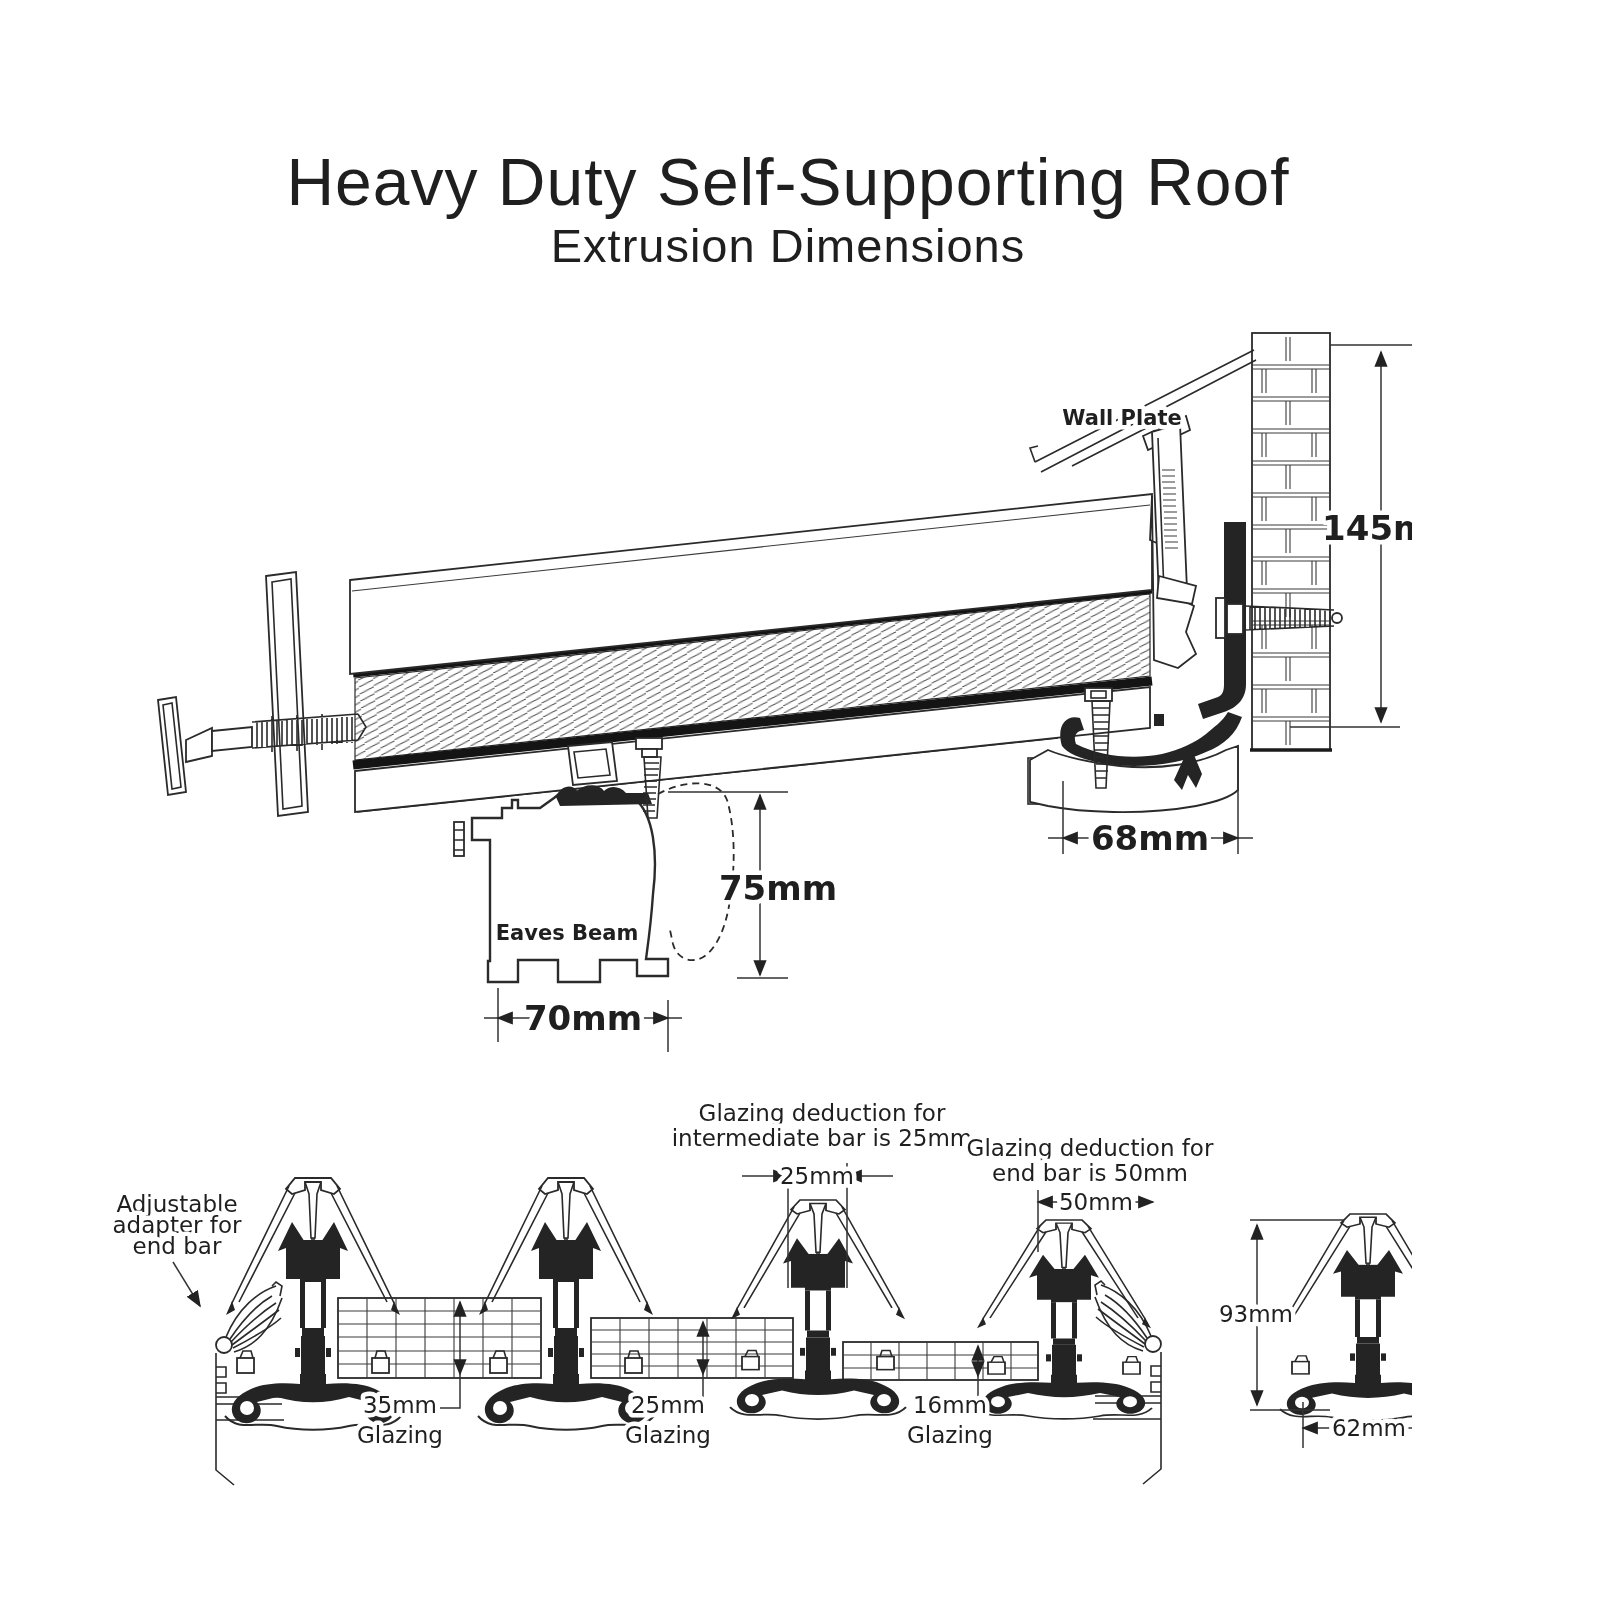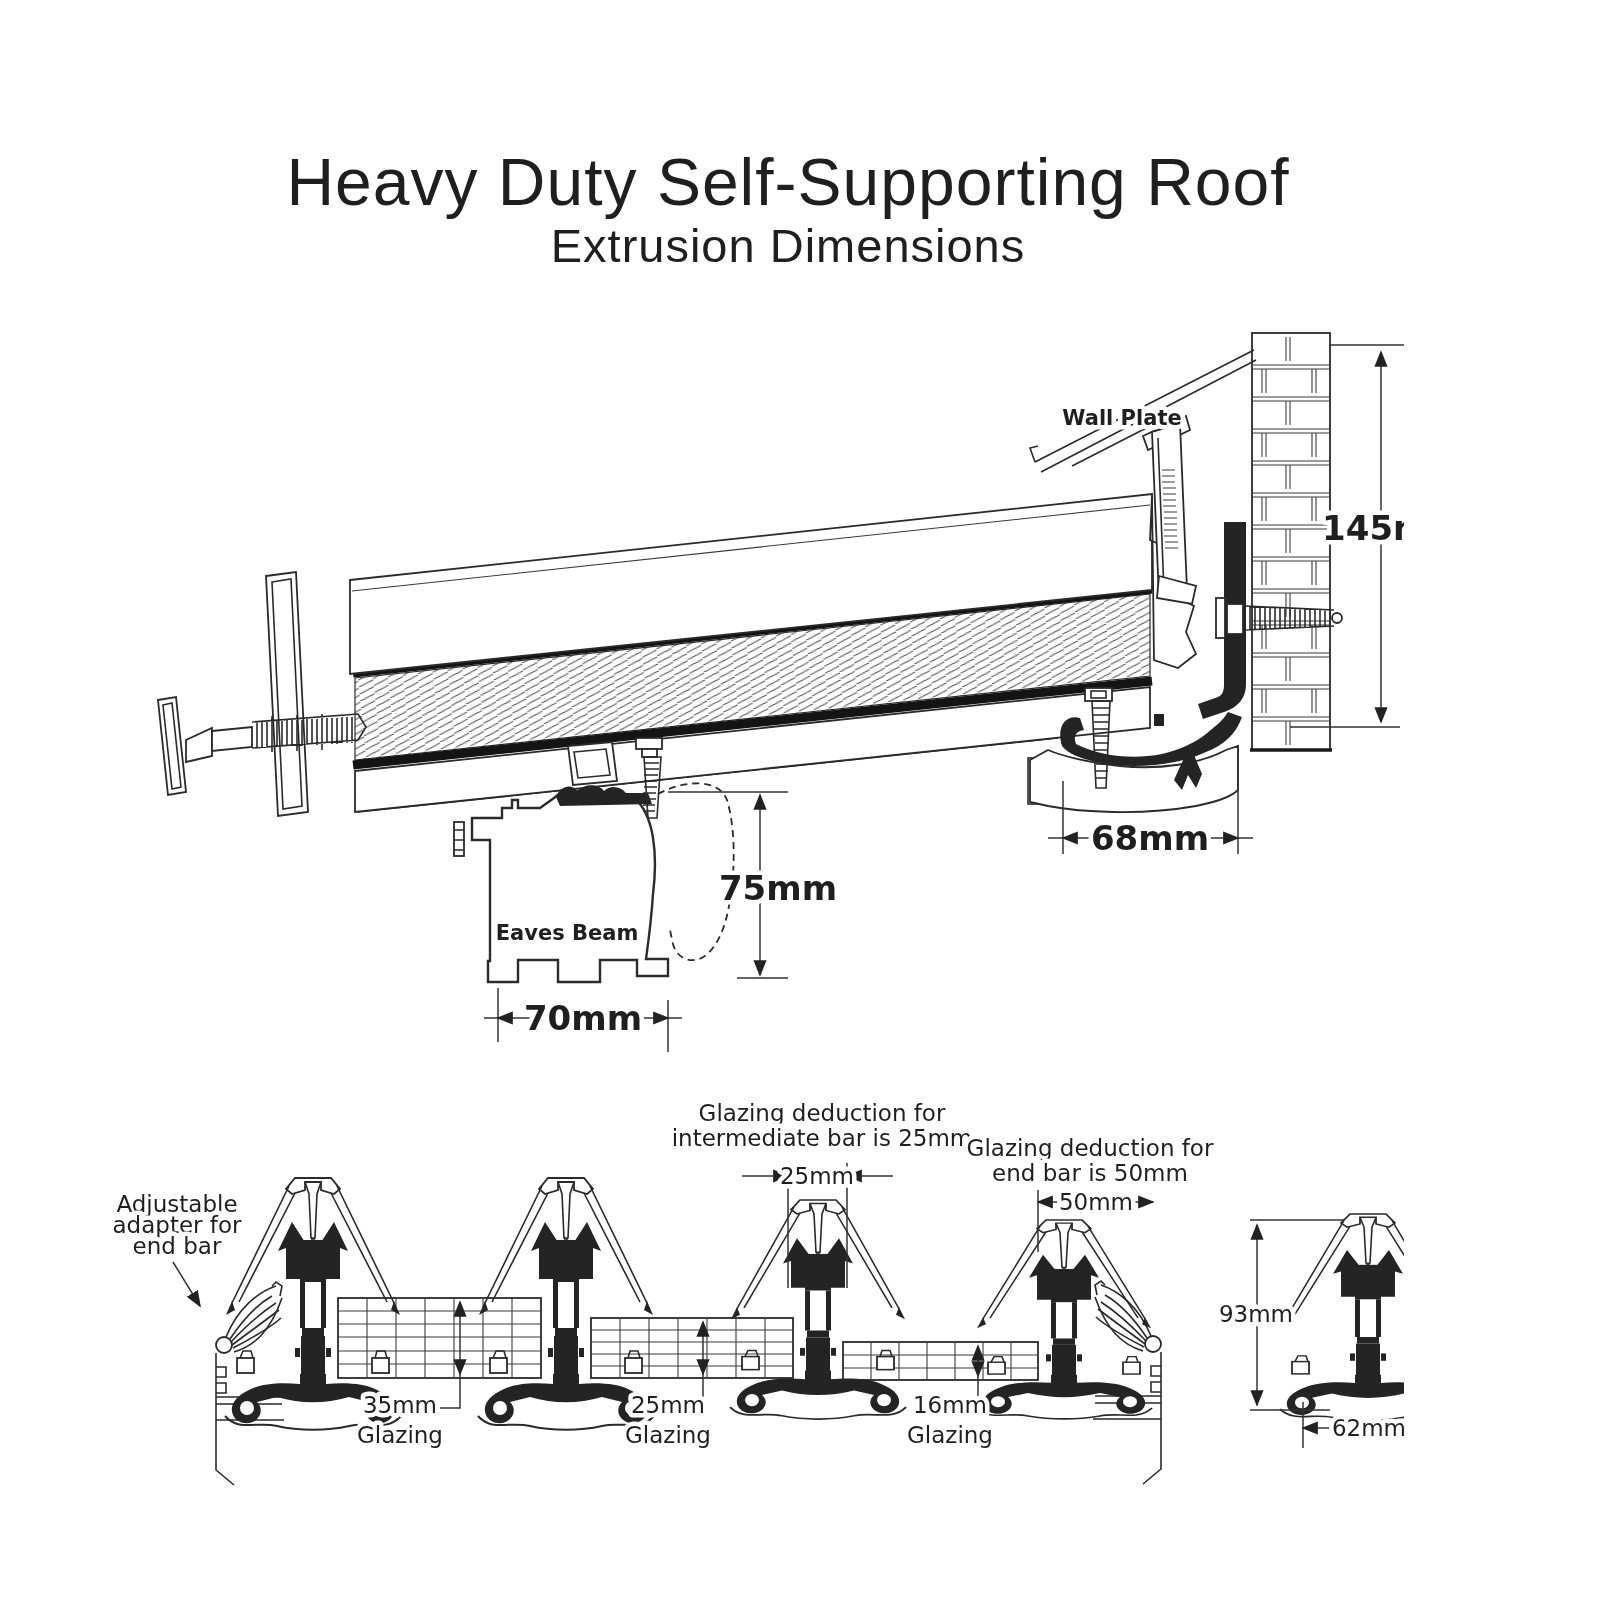--- a/index.html
+++ b/index.html
@@ -1,17 +1,17 @@
 <!DOCTYPE html>
 <html><head>
 <meta charset="utf-8">
 <style>
   html,body{margin:0;padding:0;background:#ffffff;}
   .page{position:relative;width:1404px;height:1600px;background:#fff;overflow:hidden;
-        font-family:"DejaVu Sans",sans-serif;}
+        font-family:"DejaVu Sans",sans-serif;padding-left:8px;}
   svg{position:absolute;left:0;top:0;}
   svg text{fill:#1f1f1f;}
   .title{font-family:"Liberation Sans",sans-serif;font-size:66px;font-weight:500;letter-spacing:1px;}
   .subtitle{font-family:"Liberation Sans",sans-serif;font-size:47px;font-weight:400;letter-spacing:1px;}
   .dimtxt{font-size:34px;font-weight:bold;}
   .dimtxt2{font-size:23px;}
   .note{font-size:23px;}
   .plabel{font-size:21px;font-weight:bold;}
   .halo{paint-order:stroke fill;stroke:#ffffff;stroke-width:9px;stroke-linejoin:round;}
   .ln{stroke:#2a2a2a;stroke-width:1.6;fill:none;}

